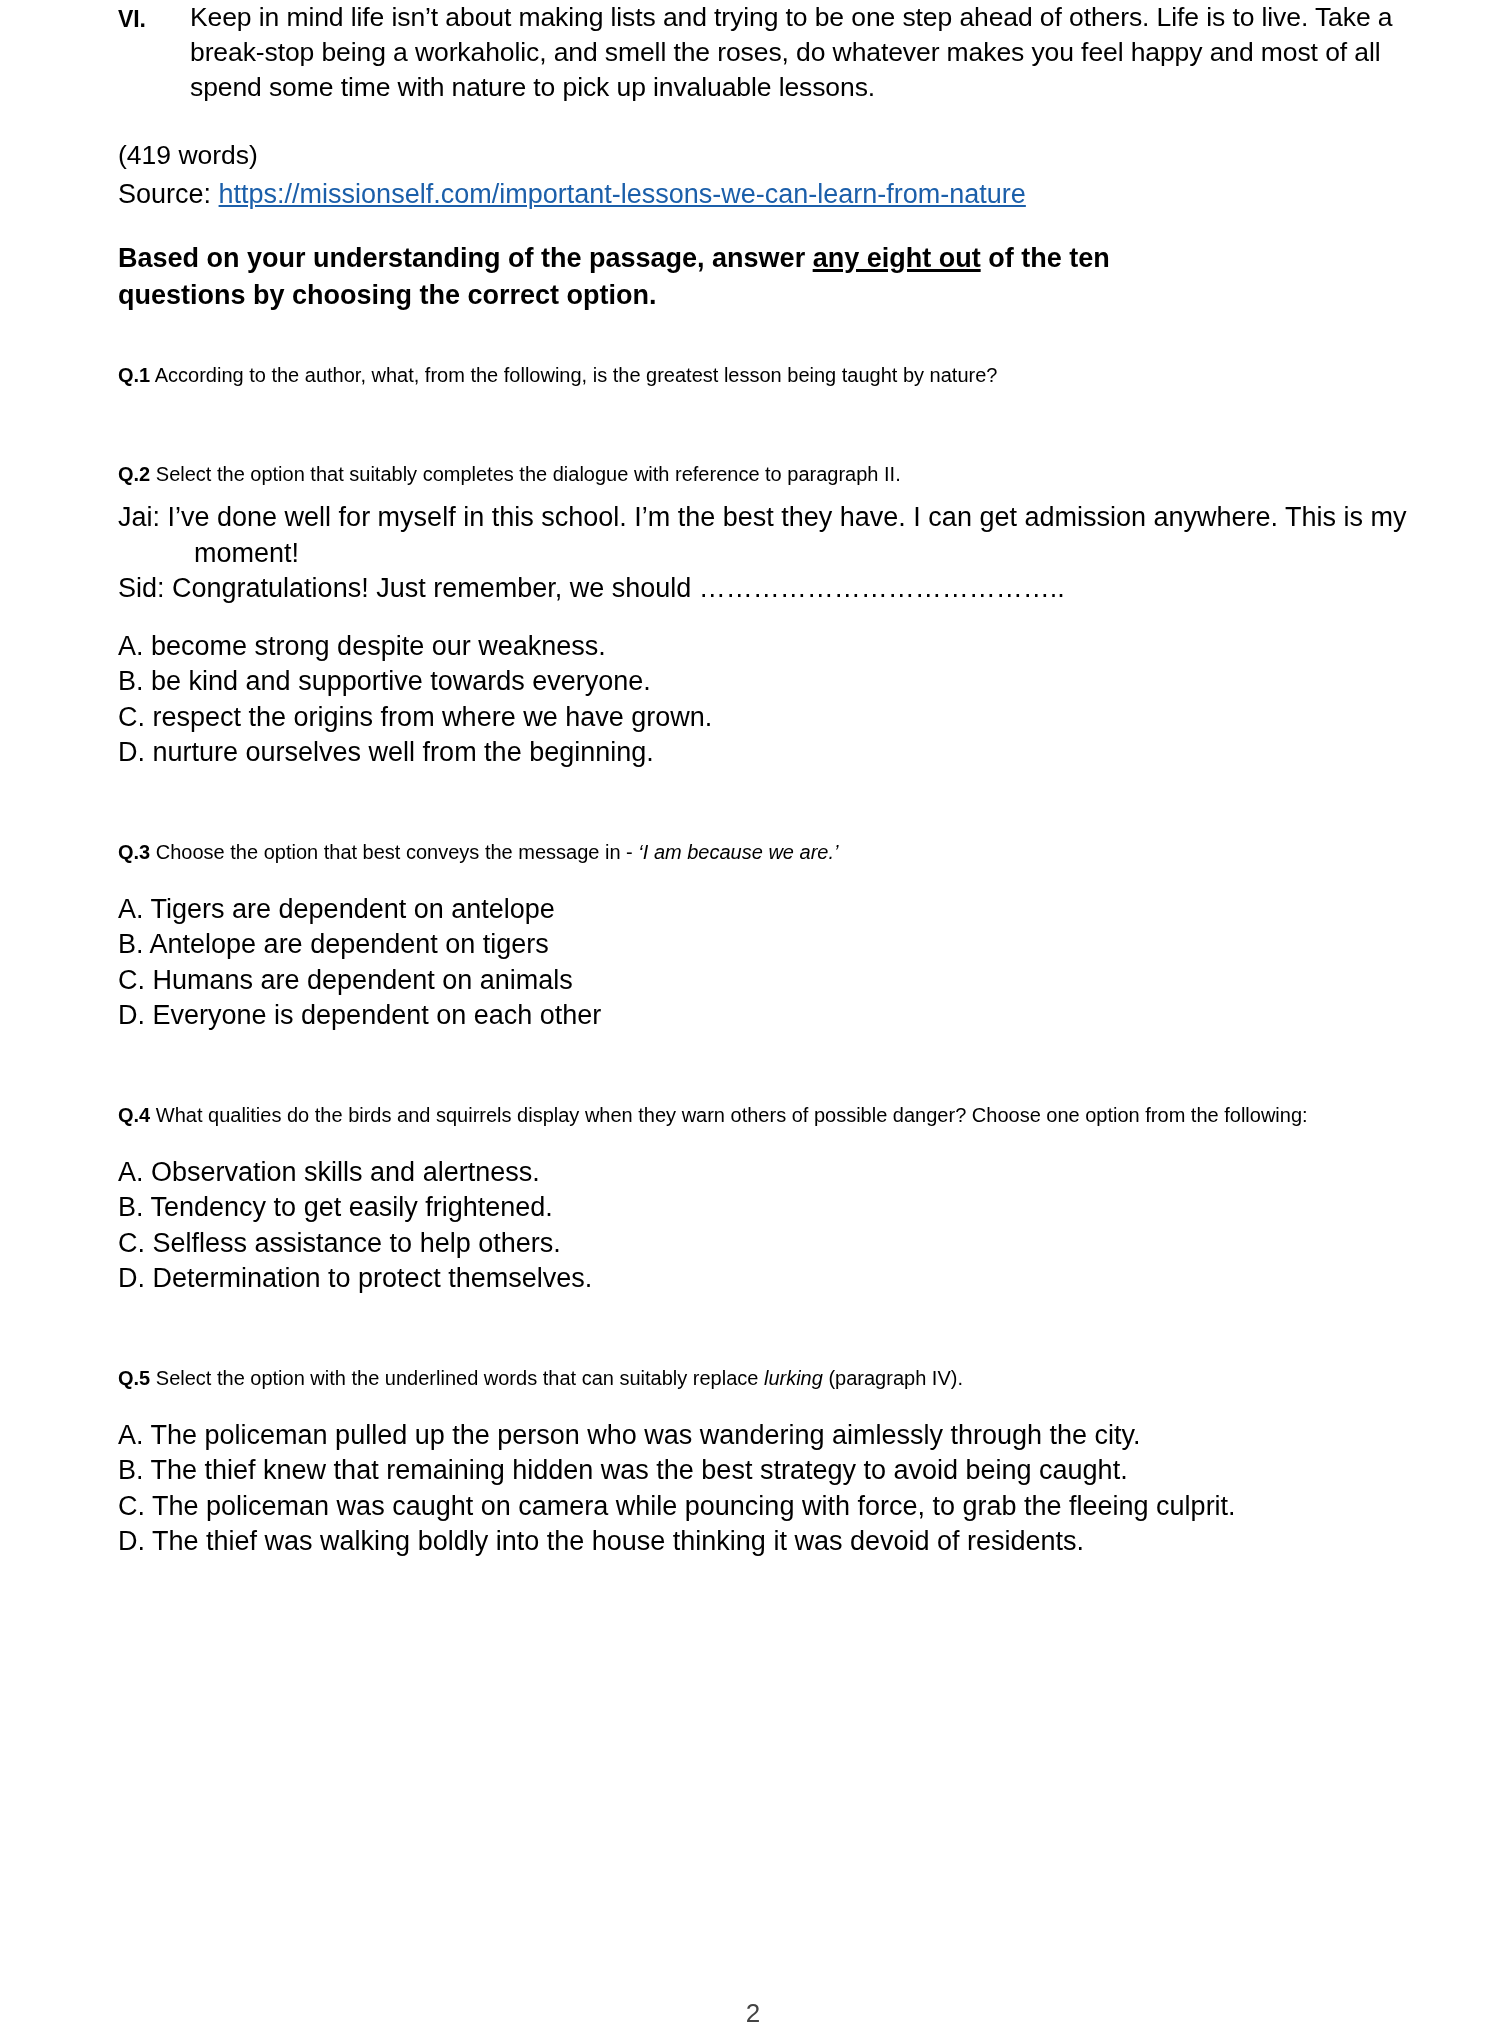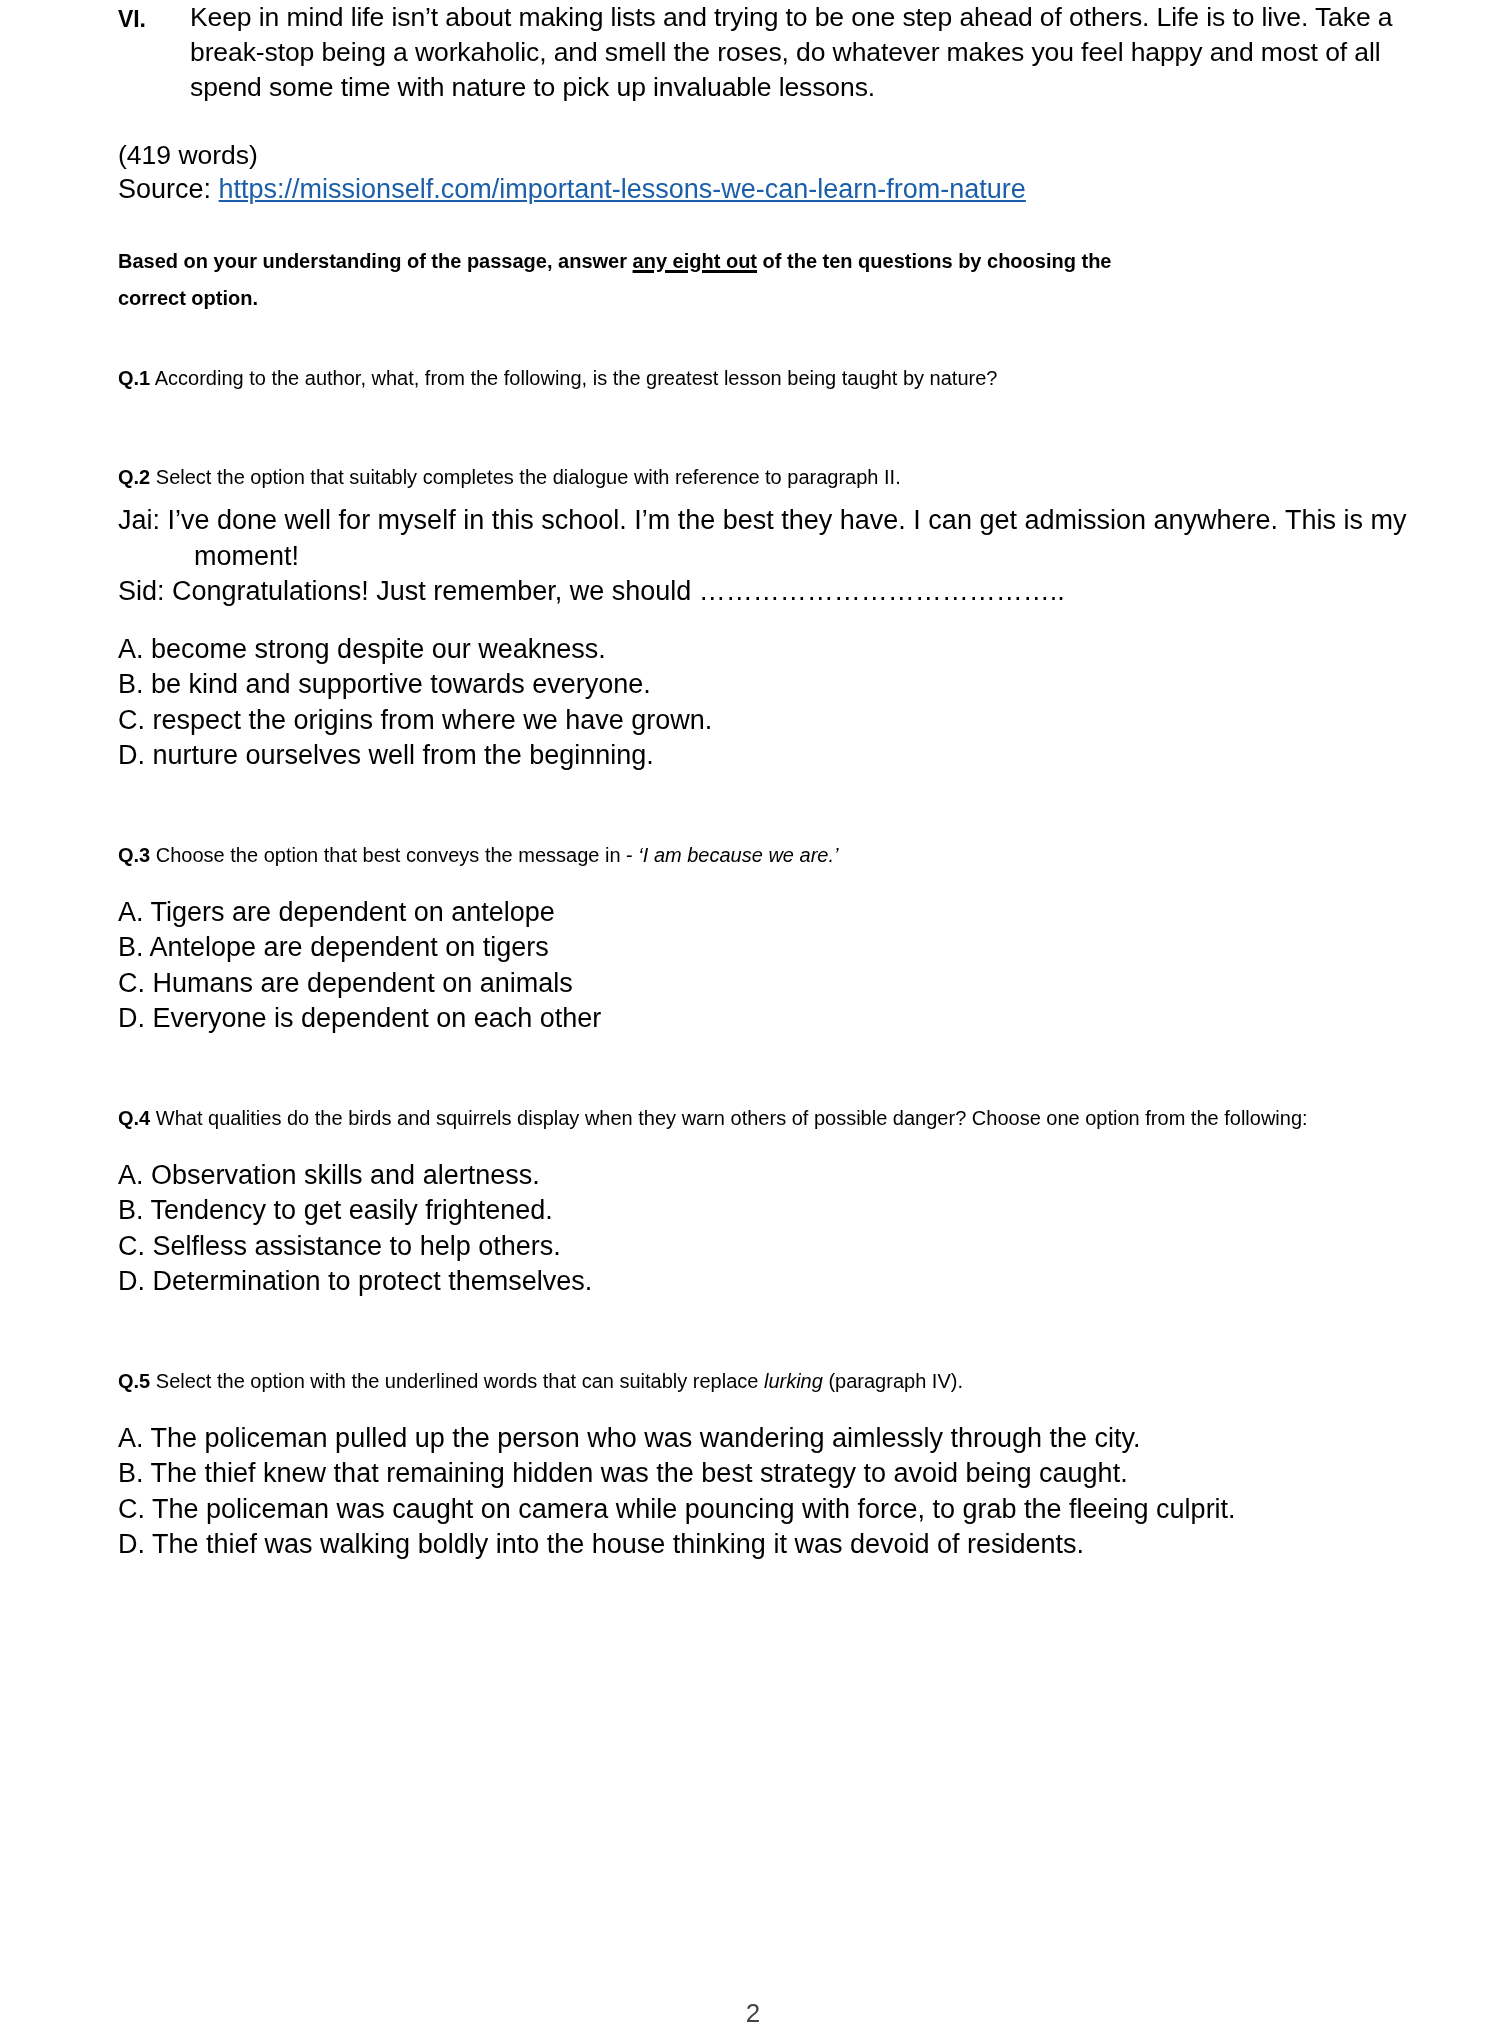--- a/index.html
+++ b/index.html
@@ -50,39 +50,40 @@
     text-align: left;
   }
 
   .words-count {
     margin-top: 34px;
     font-size: 26.5px;
     line-height: 33px;
   }
 
   .source-line {
+    margin-top: 5px;
     margin-left: 0px;
     font-size: 27px;
     line-height: 35px;
     white-space: nowrap;
   }
   .source-label { }
   .source-url {
     color: #1b5faa;
     text-decoration: underline;
     text-decoration-thickness: 2px;
     text-underline-offset: 2px;
   }
 
   
   .instruction {
-    margin-top: 36px;
+    margin-top: 28px;
     margin-left: 0px;
     width: 1000px;
-    font-size: 20px;
+    font-size: 27px;
     font-weight: bold;
     line-height: 37px;
   }
   .instruction .u {
     text-decoration: underline;
     text-decoration-thickness: 3px;
     text-underline-offset: 2px;
   }
 
   

